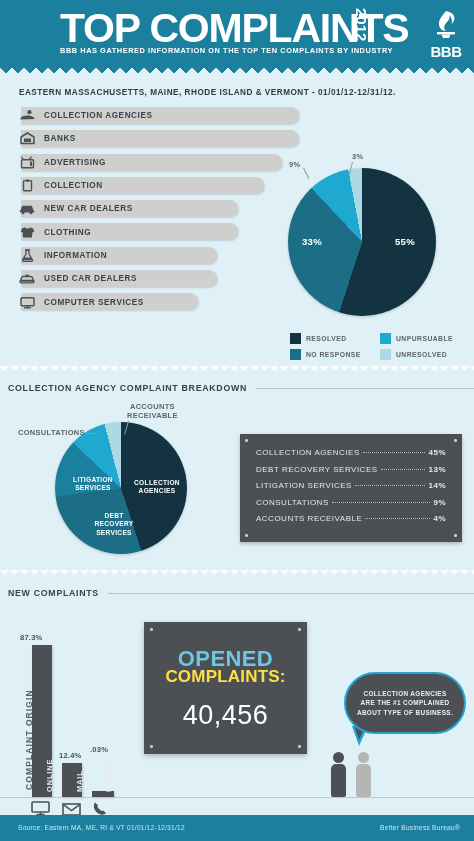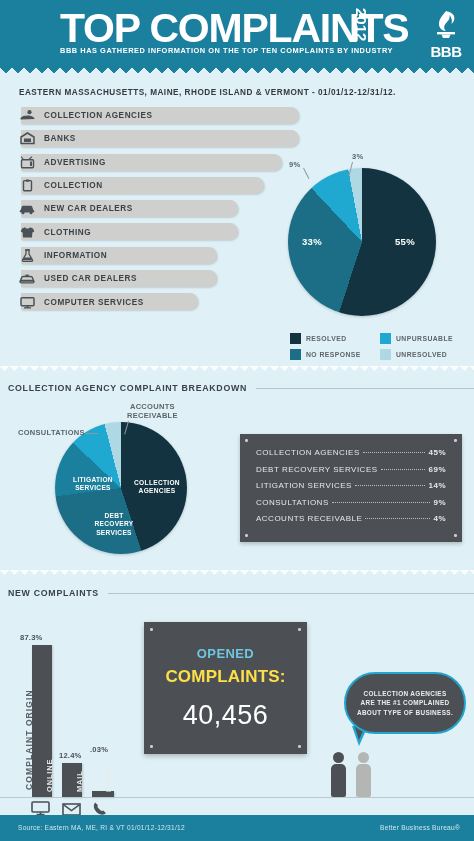--- a/index.html
+++ b/index.html
@@ -154,21 +154,21 @@
     letter-spacing:.2px; white-space:nowrap;
   }
   .base-line{ position:absolute; left:0; top:797px; width:474px; height:1px;
               background:#bcc8cd; }
   .bar-icon{ position:absolute; color:#4a5257; font-size:13px; line-height:1;
              text-align:center; }
 
   .opened-panel{ position:absolute; left:144px; top:622px; width:163px; height:132px;
                  background:#4c4f53; box-shadow:0 2px 5px rgba(0,0,0,.25); }
   .op-opened{ position:absolute; left:0; top:24px; width:100%; text-align:center;
-              color:#6ec6e0; font-size:13px; font-weight:bold; letter-spacing:.4px; }
+              color:#6ec6e0; font-size:22px; font-weight:bold; letter-spacing:.4px; }
   .op-compl{ position:absolute; left:0; top:45px; width:100%; text-align:center;
              color:#fde047; font-size:17px; font-weight:bold; letter-spacing:.2px; }
   .op-num{ position:absolute; left:0; top:78px; width:100%; text-align:center;
            color:#ffffff; font-size:27px; letter-spacing:.5px; }
 
   .bubble{
     position:absolute; left:344px; top:672px; width:122px; height:62px;
     background:#4c4f53; border:2.5px solid #22a5cf; border-radius:31px;
     display:flex; align-items:center; justify-content:center;
   }
@@ -396,21 +396,21 @@
     <span class="screw" style="right:5px; bottom:5px;"></span>
     <div style="padding:14px 16px 0 16px;">
       <div class="brk-row">
         <span class="brk-name">COLLECTION AGENCIES</span>
         <span class="brk-dots"></span>
         <span class="brk-val">45%</span>
       </div>
       <div class="brk-row">
         <span class="brk-name">DEBT RECOVERY SERVICES</span>
         <span class="brk-dots"></span>
-        <span class="brk-val">69%</span>
+        <span class="brk-val">13%</span>
       </div>
       <div class="brk-row">
         <span class="brk-name">LITIGATION SERVICES</span>
         <span class="brk-dots"></span>
         <span class="brk-val">14%</span>
       </div>
       <div class="brk-row">
         <span class="brk-name">CONSULTATIONS</span>
         <span class="brk-dots"></span>
         <span class="brk-val">9%</span>

